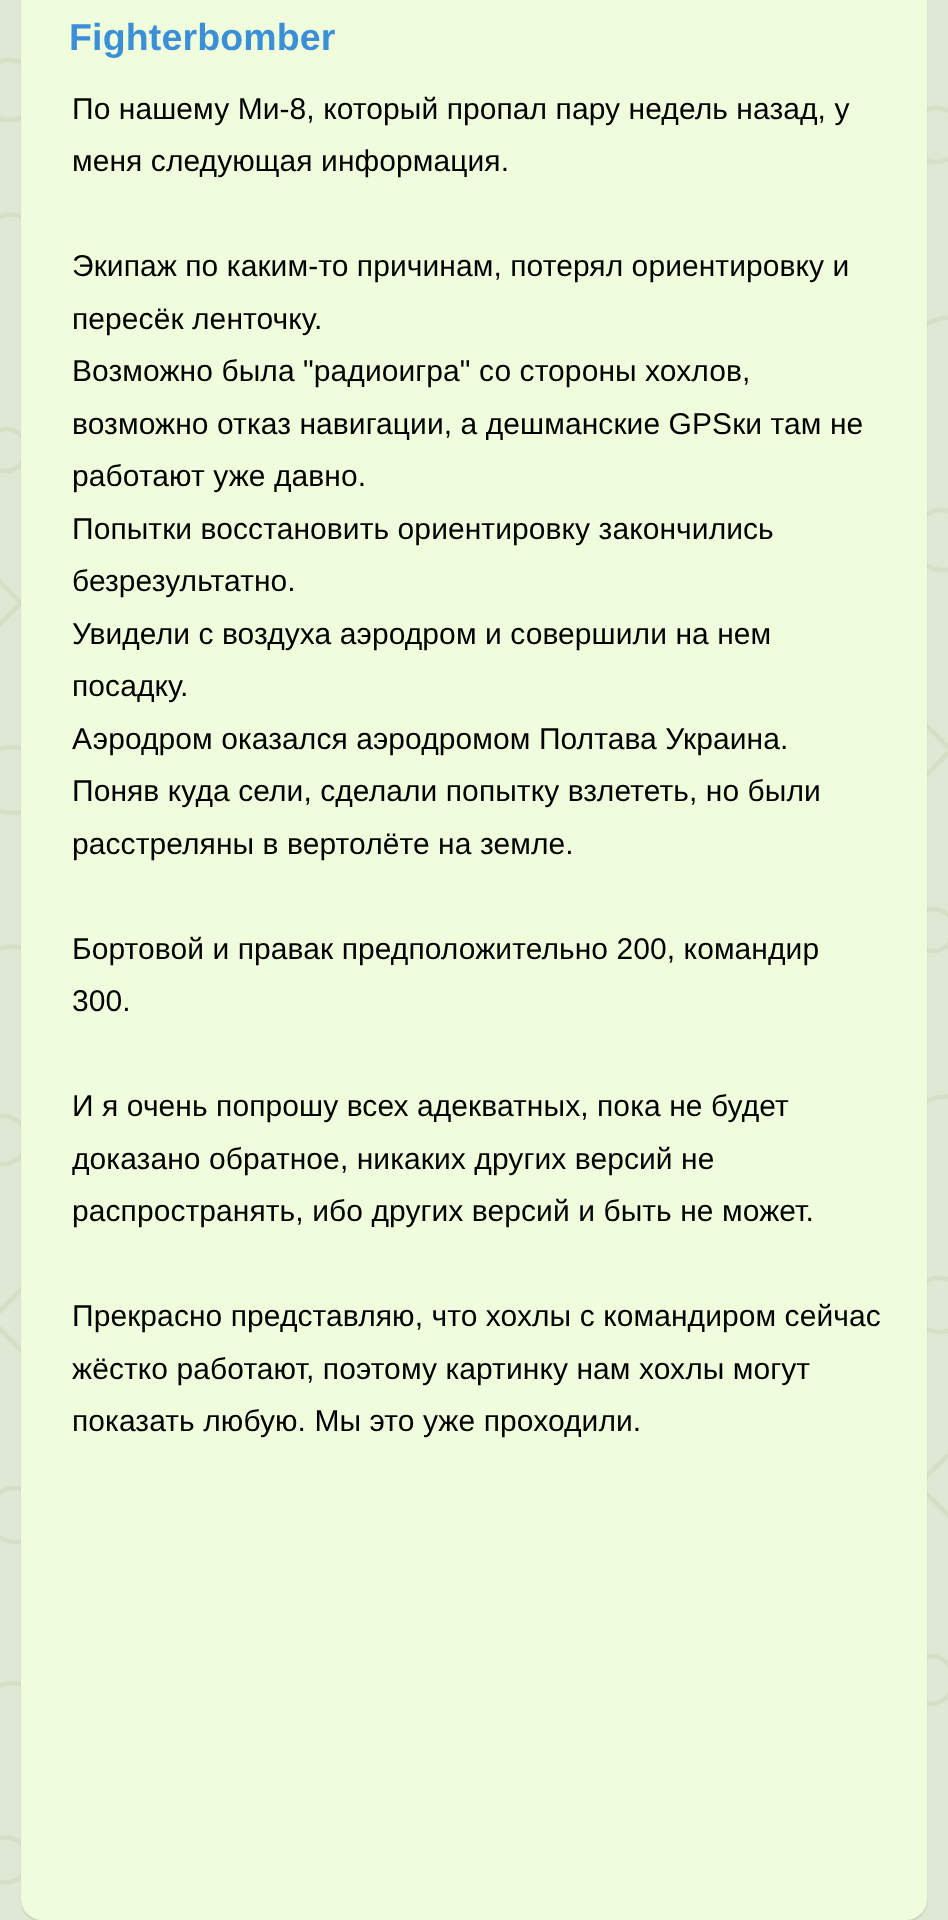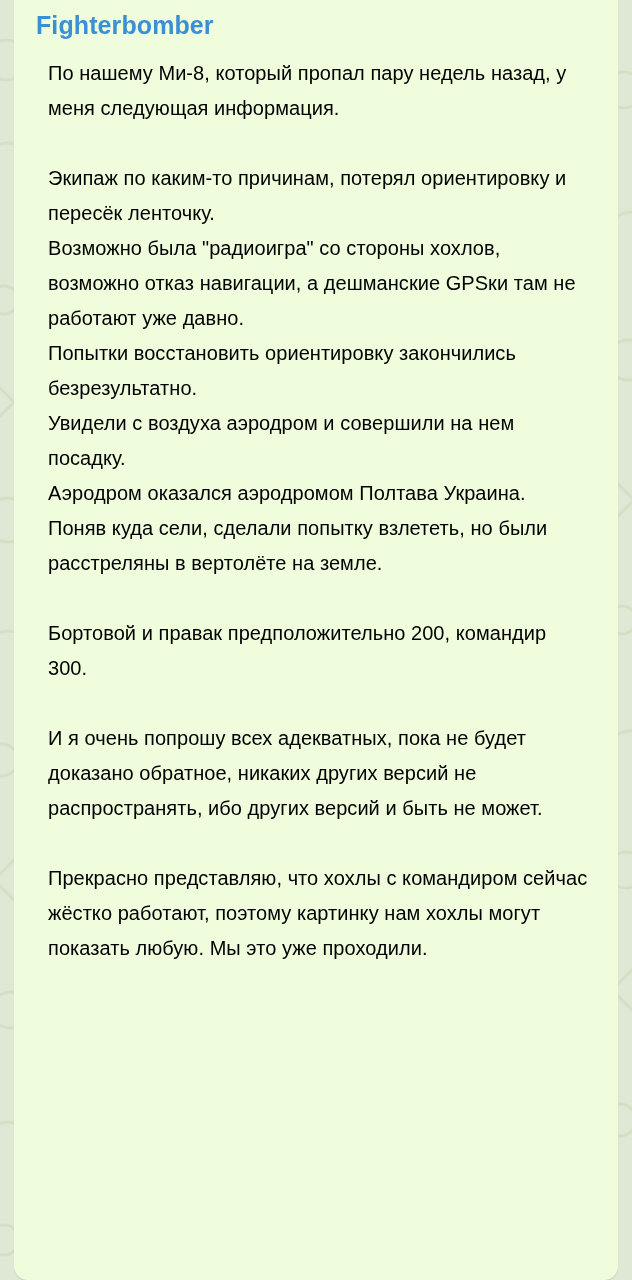--- a/index.html
+++ b/index.html
@@ -41,21 +41,21 @@
     box-shadow: 0 1px 1px rgba(0,0,0,0.10);
     padding: 10px 14px 14px 18px;
     box-sizing: border-box;
   }
 
   .author {
     color: #3a8fd6;
     font-size: 25px;
     font-weight: bold;
     line-height: 30px;
-    margin: 0 0 2px 4px;
+    margin: 0 0 2px 14px;
     letter-spacing: 0.1px;
   }
 
   .msg-text {
     color: #000000;
     font-size: 20px;
     line-height: 35px;
     white-space: pre-wrap;
     word-wrap: break-word;
     margin: 16px;

